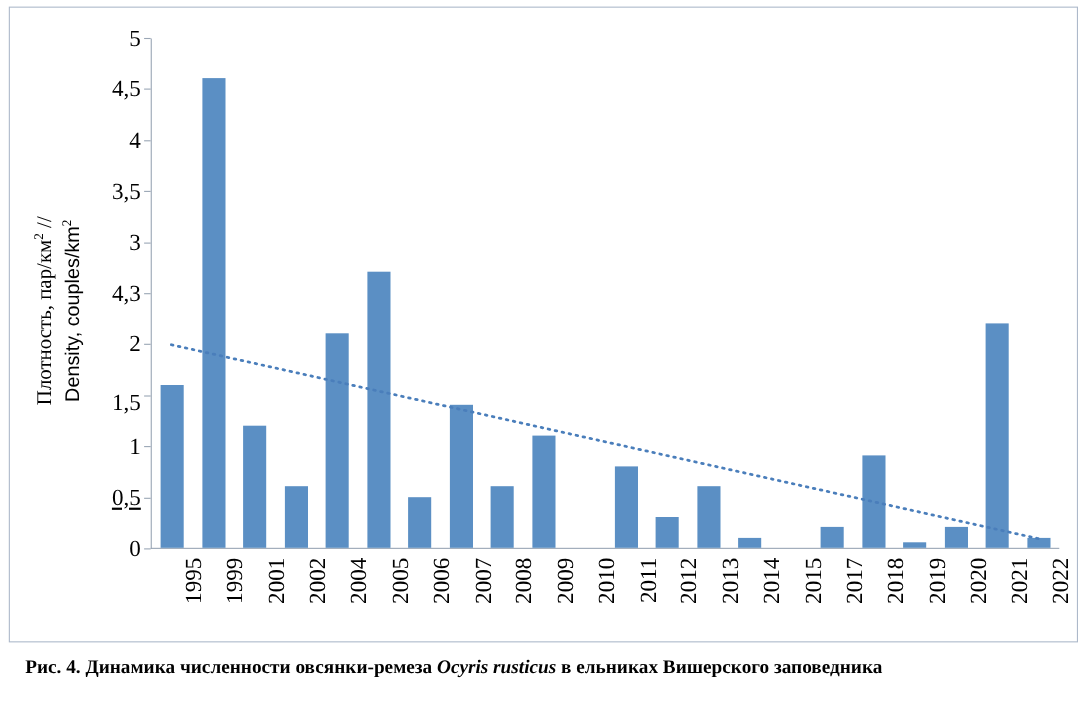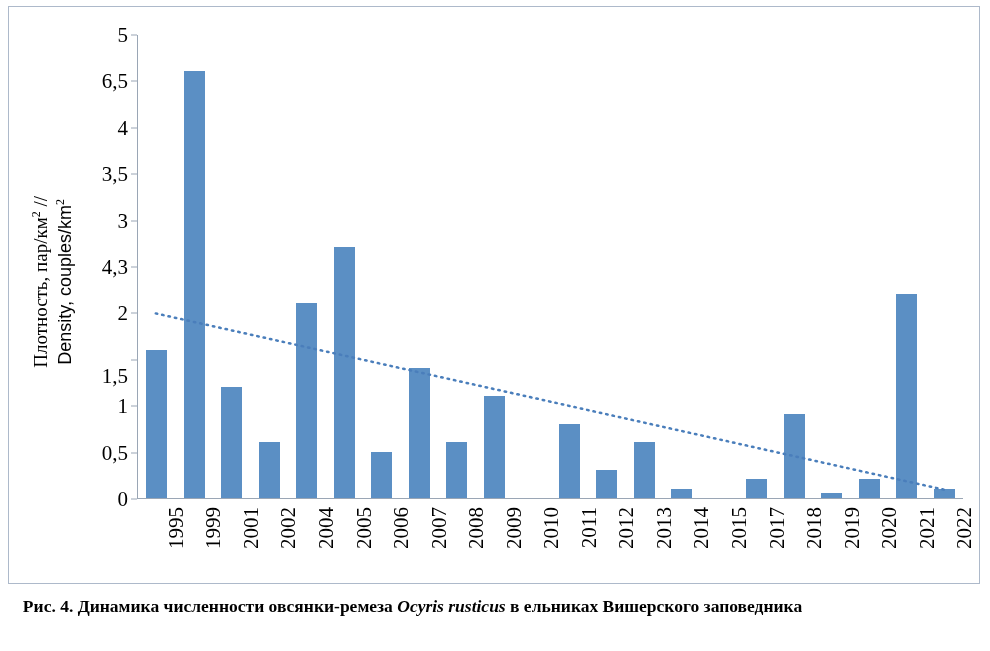--- a/index.html
+++ b/index.html
@@ -171,37 +171,37 @@
         <span class="l2">Density, couples/km</span><span class="sup">2</span>
       </div>
     </div>
 
     <div class="plot">
       <div class="axis-line-y"></div>
       <div class="axis-line-x"></div>
       <div id="yticks">
           <div class="ytick" style="top: 464px;">0</div>
           <div class="ytick-mark" style="top: 464px;"></div>
-          <div class="ytick" style="top: 417.6px;">0,5</div>
+          <div class="ytick" style="top: 417.6px; text-decoration: underline;">0,5</div>
           <div class="ytick-mark" style="top: 417.6px;"></div>
           <div class="ytick" style="top: 371.2px;">1</div>
           <div class="ytick-mark" style="top: 371.2px;"></div>
-          <div class="ytick" style="top: 341px;">1,5</div>
+          <div class="ytick" style="top: 331px;">1,5</div>
           <div class="ytick-mark" style="top: 324.8px;"></div>
           <div class="ytick" style="top: 278.4px;">2</div>
           <div class="ytick-mark" style="top: 278.4px;"></div>
           <div class="ytick" style="top: 232px;">4,3</div>
           <div class="ytick-mark" style="top: 232px;"></div>
           <div class="ytick" style="top: 185.6px;">3</div>
           <div class="ytick-mark" style="top: 185.6px;"></div>
           <div class="ytick" style="top: 139.2px; margin-left: 21px;">3,5</div>
           <div class="ytick-mark" style="top: 139.2px;"></div>
           <div class="ytick" style="top: 92.8px;">4</div>
           <div class="ytick-mark" style="top: 92.8px;"></div>
-          <div class="ytick" style="top: 46.4px;">6,5</div>
+          <div class="ytick" style="top: 46.4px;">4,5</div>
           <div class="ytick-mark" style="top: 46.4px;"></div>
           <div class="ytick" style="top: 0px;">5</div>
           <div class="ytick-mark" style="top: 0px;"></div>
         </div>
       <div class="bars" id="bars">
           <div class="bar-slot">
             <div class="bar" style="height: 148.48px; background: rgb(91, 143, 196);"></div>
           </div>
           <div class="bar-slot">
             <div class="bar" style="height: 426.88px; background: rgb(91, 143, 196);"></div>

